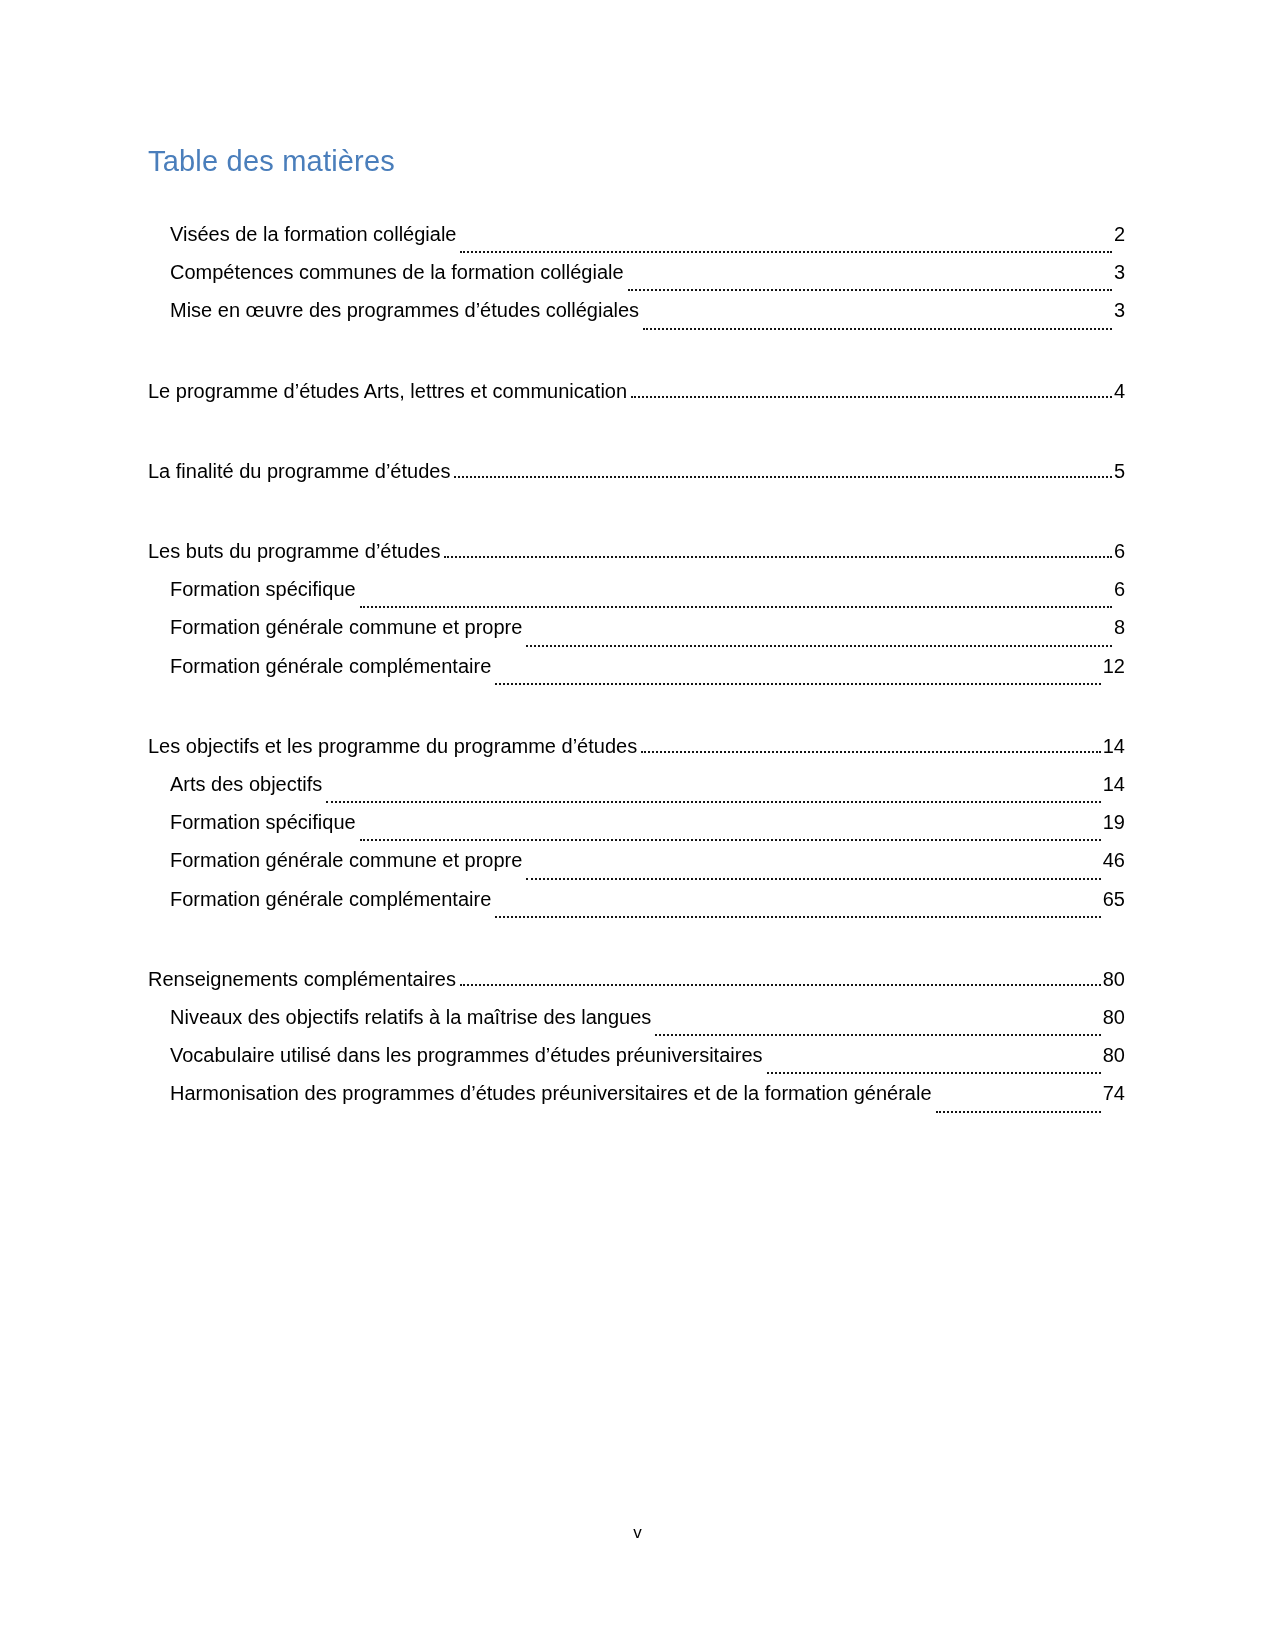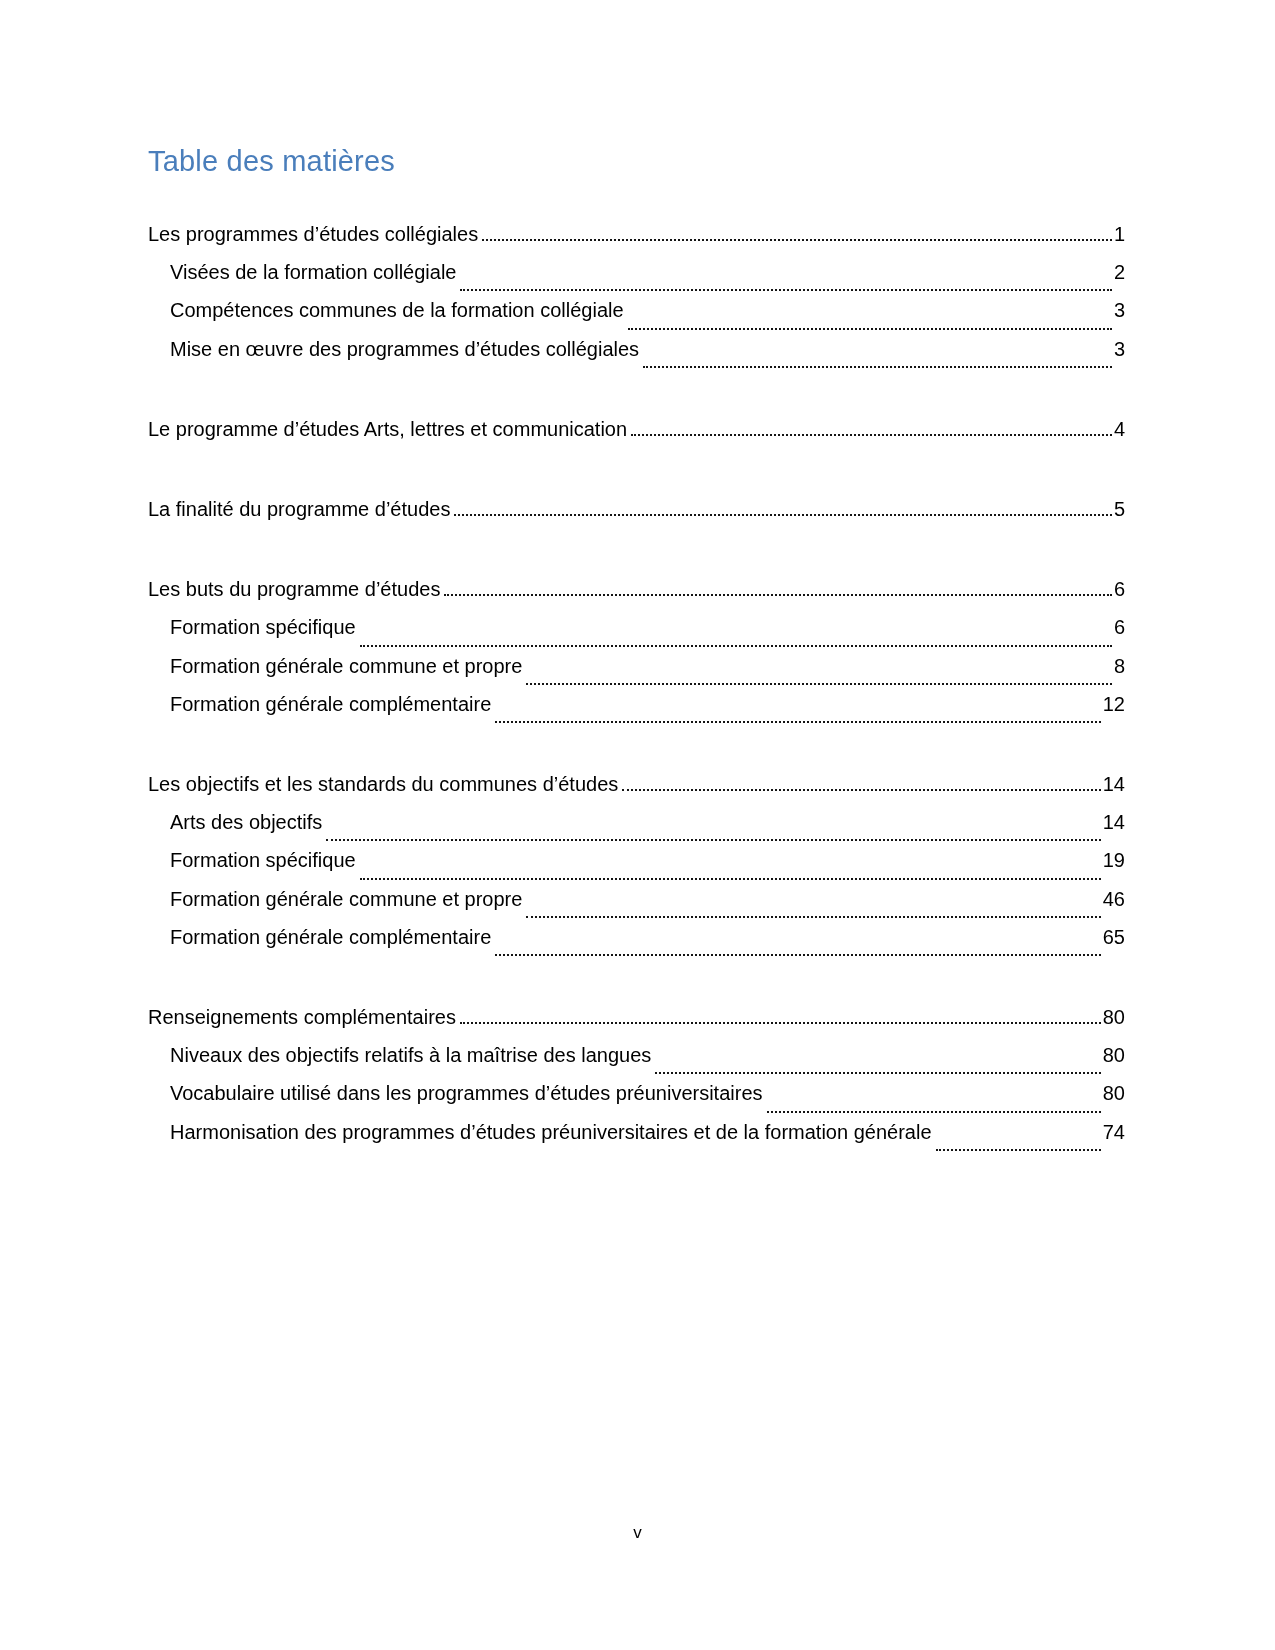--- a/index.html
+++ b/index.html
@@ -72,25 +72,20 @@
   }
 </style>
 </head>
 <body>
 
 <div class="page">
   <h1 class="doc-title">Table des matières</h1>
 
   <div class="toc" id="toc-container">
       <div class="toc-group">
-        <div class="toc-row level-1">
-          <span class="toc-label">Les programmes d’études collégiales</span>
-          <span class="toc-dots"></span>
-          <span class="toc-page">1</span>
-        </div>
         <div class="toc-row level-2">
           <span class="toc-label">Visées de la formation collégiale</span>
           <span class="toc-dots"></span>
           <span class="toc-page">2</span>
         </div>
         <div class="toc-row level-2">
           <span class="toc-label">Compétences communes de la formation collégiale</span>
           <span class="toc-dots"></span>
           <span class="toc-page">3</span>
         </div>
@@ -131,21 +126,21 @@
           <span class="toc-page">8</span>
         </div>
         <div class="toc-row level-2">
           <span class="toc-label">Formation générale complémentaire</span>
           <span class="toc-dots"></span>
           <span class="toc-page">12</span>
         </div>
       </div>
       <div class="toc-group">
         <div class="toc-row level-1">
-          <span class="toc-label">Les objectifs et les standards du communes d’études</span>
+          <span class="toc-label">Les objectifs et les programme du programme d’études</span>
           <span class="toc-dots"></span>
           <span class="toc-page">14</span>
         </div>
         <div class="toc-row level-2">
           <span class="toc-label">Arts des objectifs</span>
           <span class="toc-dots"></span>
           <span class="toc-page">14</span>
         </div>
         <div class="toc-row level-2">
           <span class="toc-label">Formation spécifique</span>

